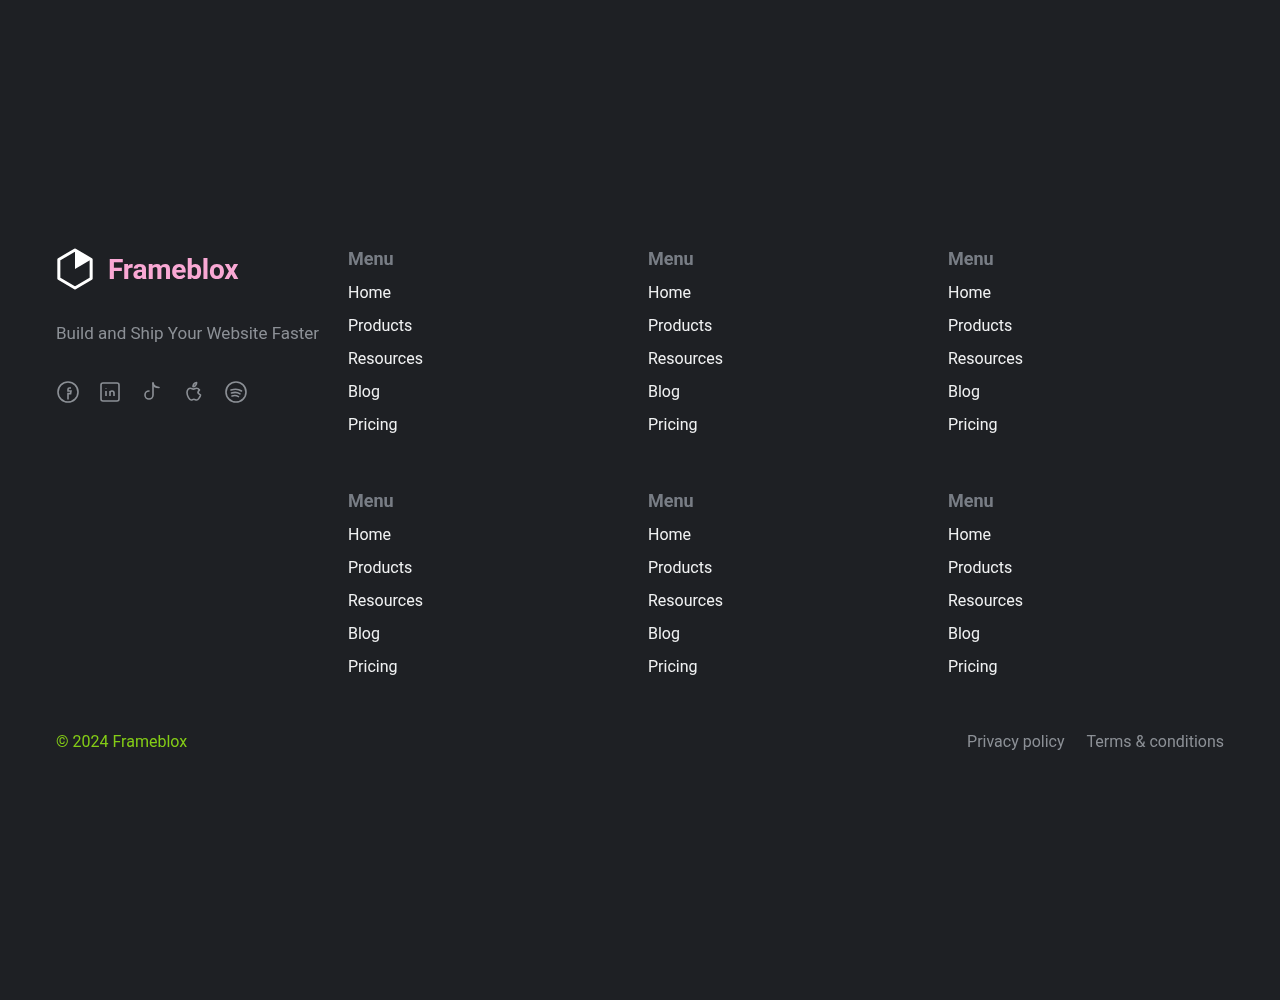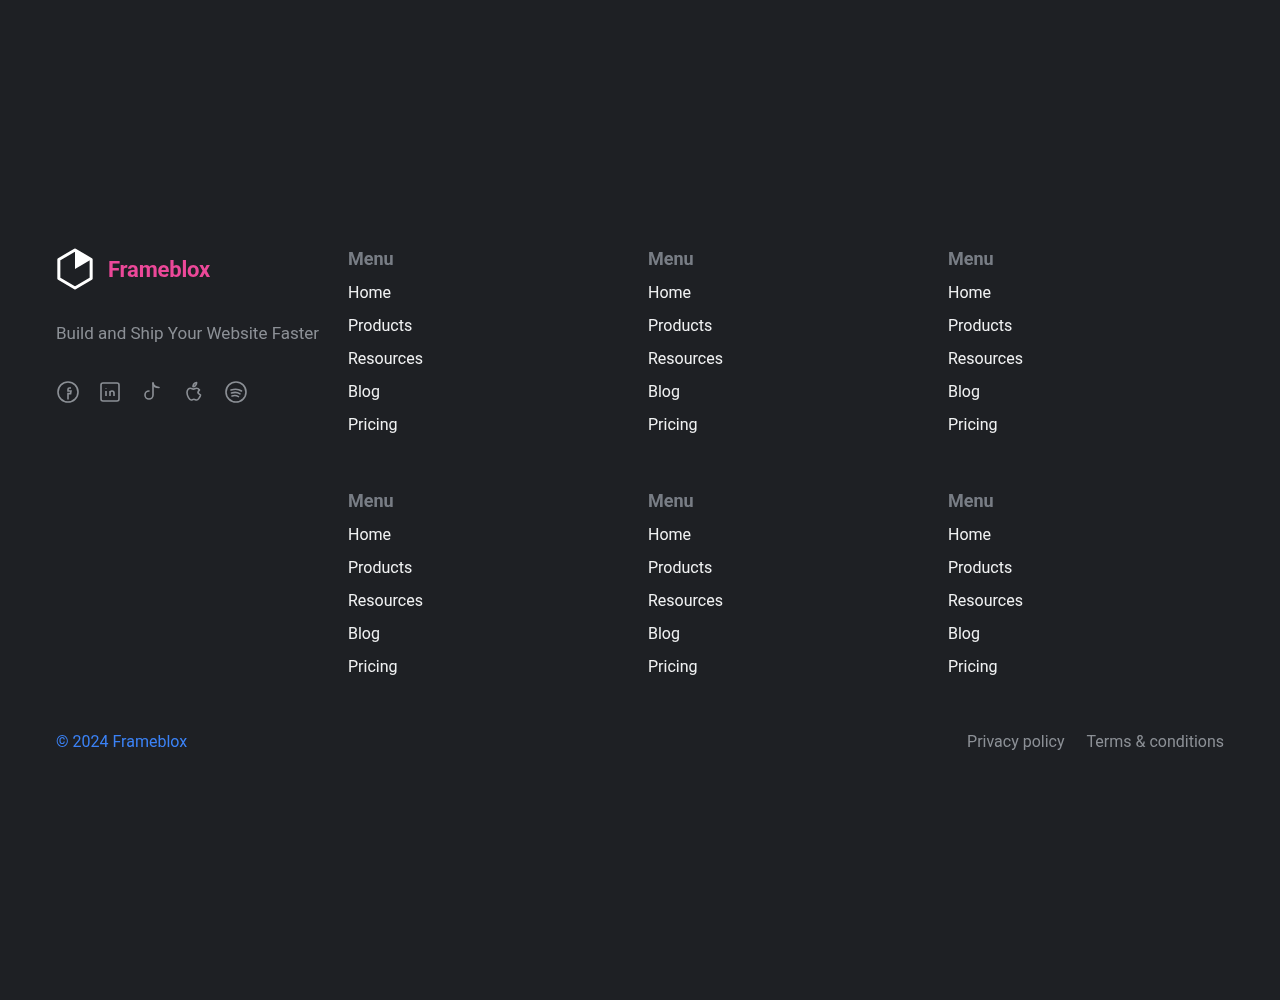--- a/index.html
+++ b/index.html
@@ -32,23 +32,23 @@
   align-items: center;
   gap: 14px;
   margin-bottom: 32px;
 }
 .logo-mark {
   width: 38px;
   height: 42px;
   flex: 0 0 auto;
 }
 .brand-name {
-  font-size: 22px;
+  font-size: 28px;
   font-weight: 700;
-  color: #ec4899;
+  color: #f9a8d4;
   letter-spacing: -0.2px;
 }
 .tagline {
   color: #8c9096;
   font-size: 17px;
   line-height: 1.4;
   margin-bottom: 34px;
 }
 .social-row {
   display: flex;
@@ -85,21 +85,21 @@
   text-decoration: none;
   font-size: 16px;
 }
 .bottom-bar {
   display: flex;
   justify-content: space-between;
   align-items: center;
   margin-top: 56px;
   font-size: 16px;
 }
-.copyright { color: #3b82f6; }
+.copyright { color: #84cc16; }
 .legal-links { display: flex; gap: 22px; }
 .legal-links a { color: #8c9096; text-decoration: none; }
 </style>
 </head>
 <body>
 
 <div class="footer-wrap">
   <div class="footer-grid">
 
     <div class="brand-col">

